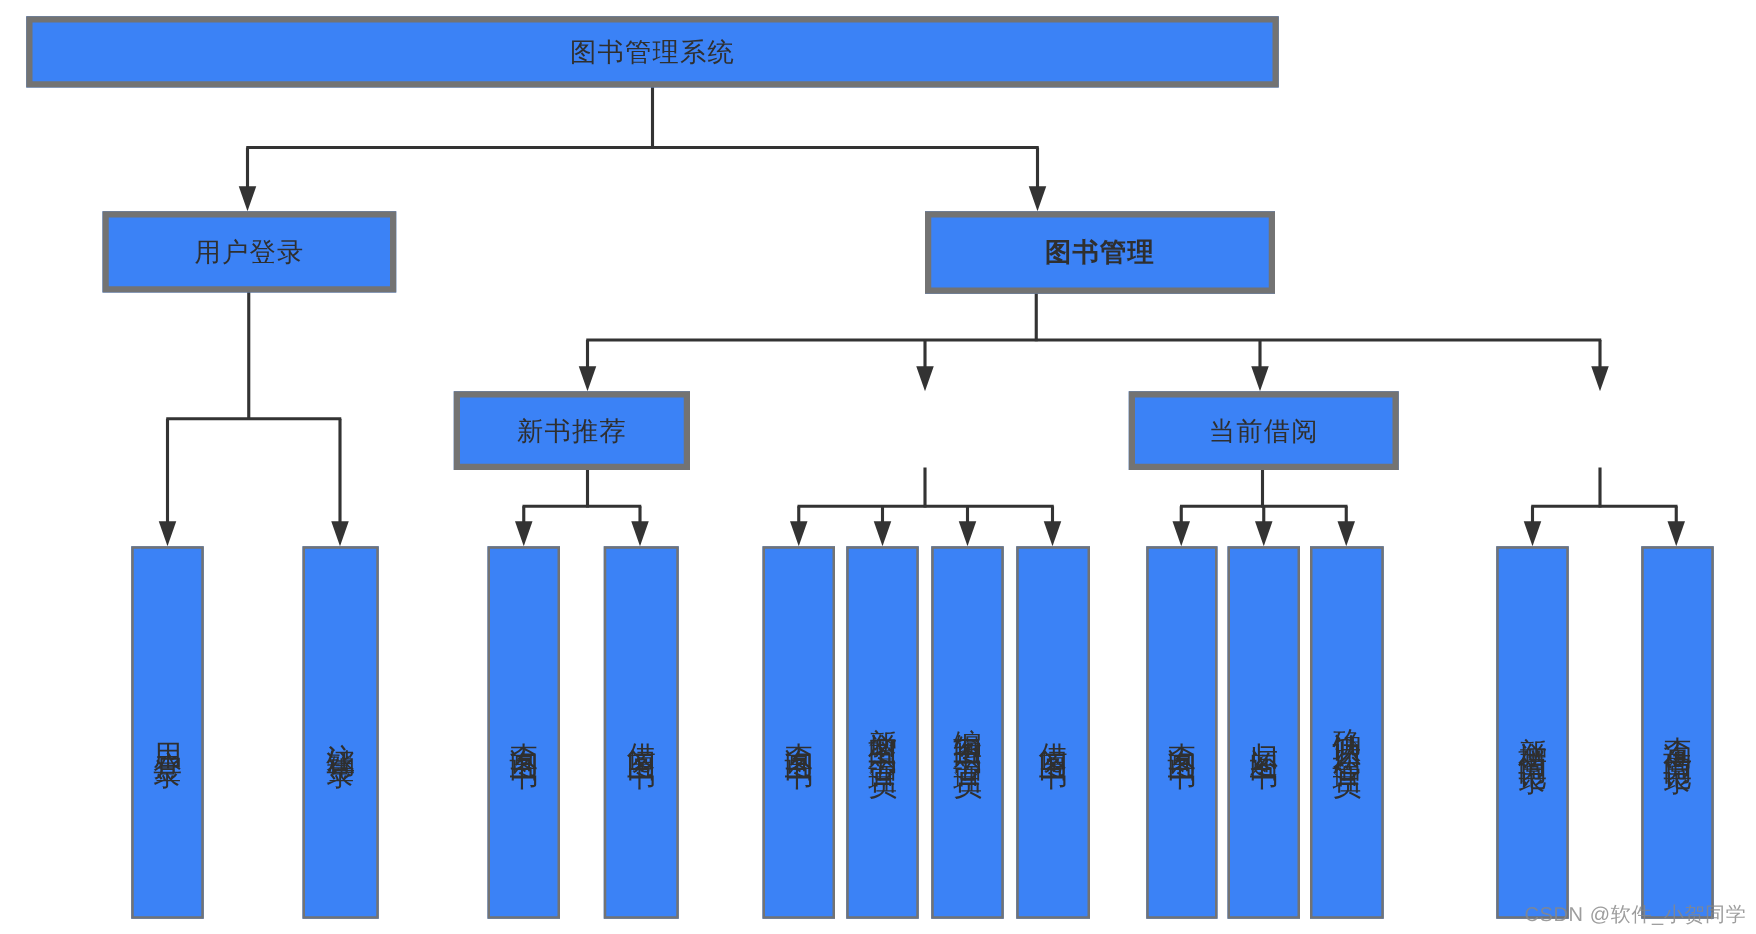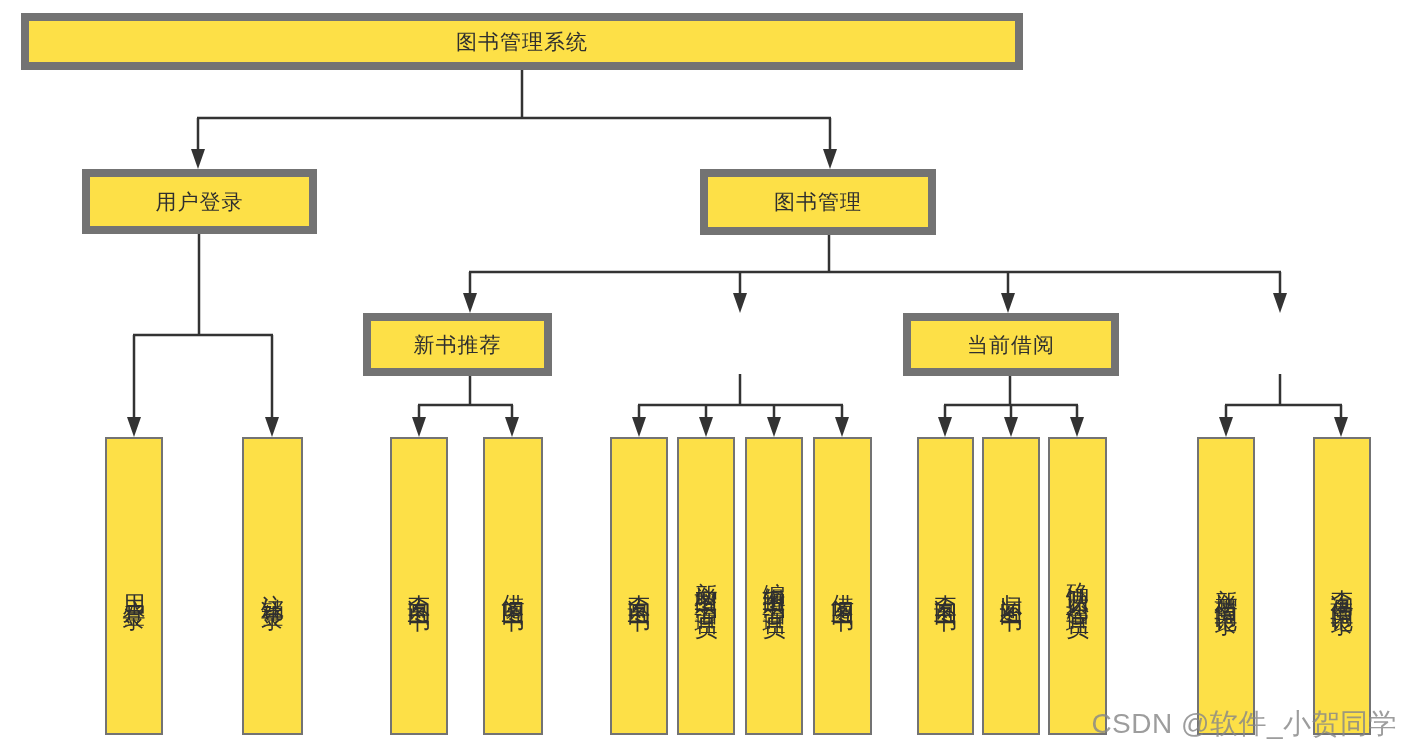--- a/index.html
+++ b/index.html
@@ -17,22 +17,22 @@
   }
   svg.connectors {
     position: absolute;
     left: 0; top: 0;
     width: 1405px; height: 747px;
     z-index: 1;
   }
   .node {
     position: absolute;
     box-sizing: border-box;
-    background: #fde047;
-    border: 8px solid #737373;
+    background: #3b82f6;
+    border: 5px solid #737373;
     color: #2f2f2f;
     display: flex;
     align-items: center;
     justify-content: center;
     z-index: 2;
   }
   .node.h {
     font-size: 21px;
     letter-spacing: 1px;
     white-space: nowrap;
@@ -45,21 +45,21 @@
     text-orientation: mixed;
     font-size: 23px;
     letter-spacing: 5px;
     line-height: 1;
     white-space: nowrap;
   }
   
   .n-root   { left: 21px;  top: 13px;  width: 1002px; height: 57px; }
   
   .n-l2a    { left: 82px;  top: 169px; width: 235px;  height: 65px; }
-  .n-l2b    { left: 700px; top: 169px; width: 236px;  height: 66px; }
+  .n-l2b    { left: 740px; top: 169px; width: 280px;  height: 66px; font-weight: bold; }
   
   .n-l3a    { left: 363px;  top: 313px; width: 189px; height: 63px; }
   .n-l3b    { left: 633px;  top: 313px; width: 216px; height: 63px; }
   .n-l3c    { left: 903px;  top: 313px; width: 216px; height: 63px; text-align: right; }
   .n-l3d    { left: 1173px; top: 313px; width: 215px; height: 63px; }
   
   .v1  { left: 105px;  top: 437px; width: 58px; height: 298px; }
   .v2  { left: 242px;  top: 437px; width: 61px; height: 298px; }
   .v3  { left: 390px;  top: 437px; width: 58px; height: 298px; }
   .v4  { left: 483px;  top: 437px; width: 60px; height: 298px; }
@@ -69,21 +69,21 @@
   .v8  { left: 813px;  top: 437px; width: 59px; height: 298px; }
   .v9  { left: 917px;  top: 437px; width: 57px; height: 298px; }
   .v10 { left: 982px;  top: 437px; width: 58px; height: 298px; }
   .v11 { left: 1048px; top: 437px; width: 59px; height: 298px; }
   .v12 { left: 1197px; top: 437px; width: 58px; height: 298px; }
   .v13 { left: 1313px; top: 437px; width: 58px; height: 298px; }
   .watermark {
     position: absolute;
     right: 8px;
     bottom: 4px;
-    font-size: 28px;
+    font-size: 16px;
     color: rgba(135, 135, 135, 0.82);
     letter-spacing: 0.5px;
     white-space: nowrap;
     z-index: 3;
   }
 </style>
 </head>
 <body>
 
 <div class="canvas">

